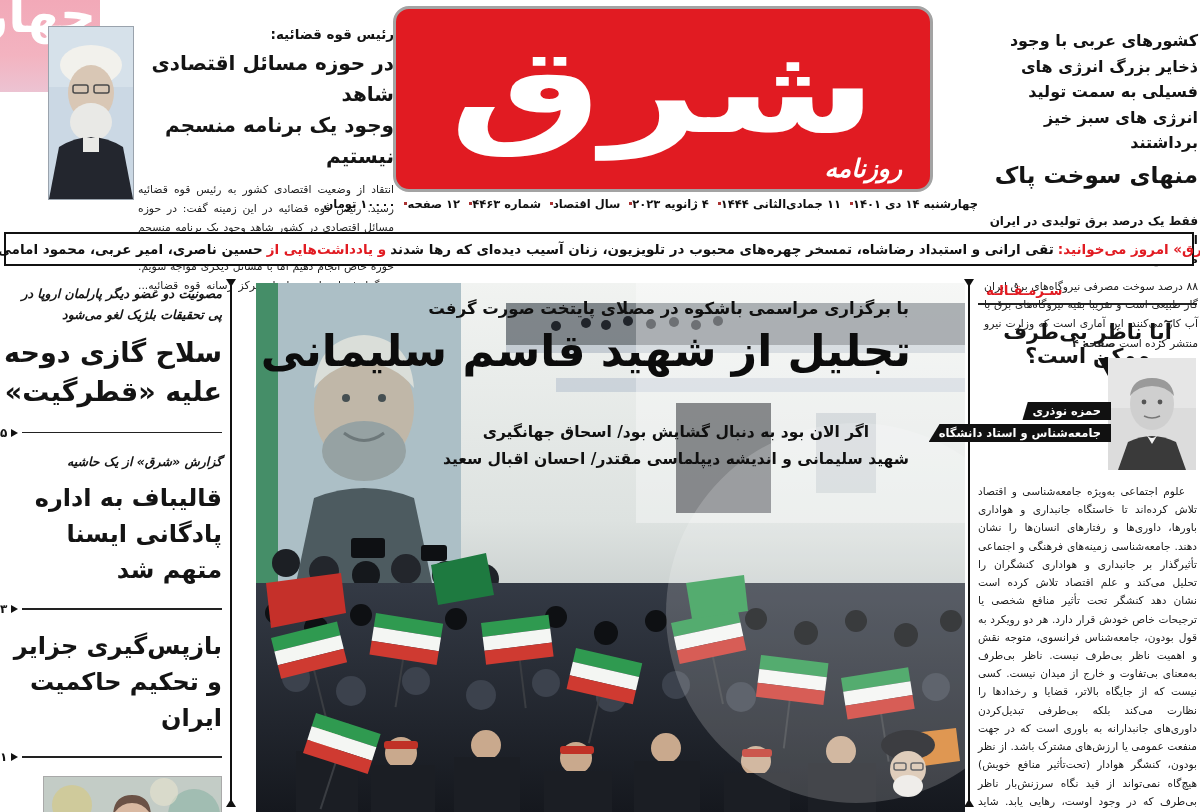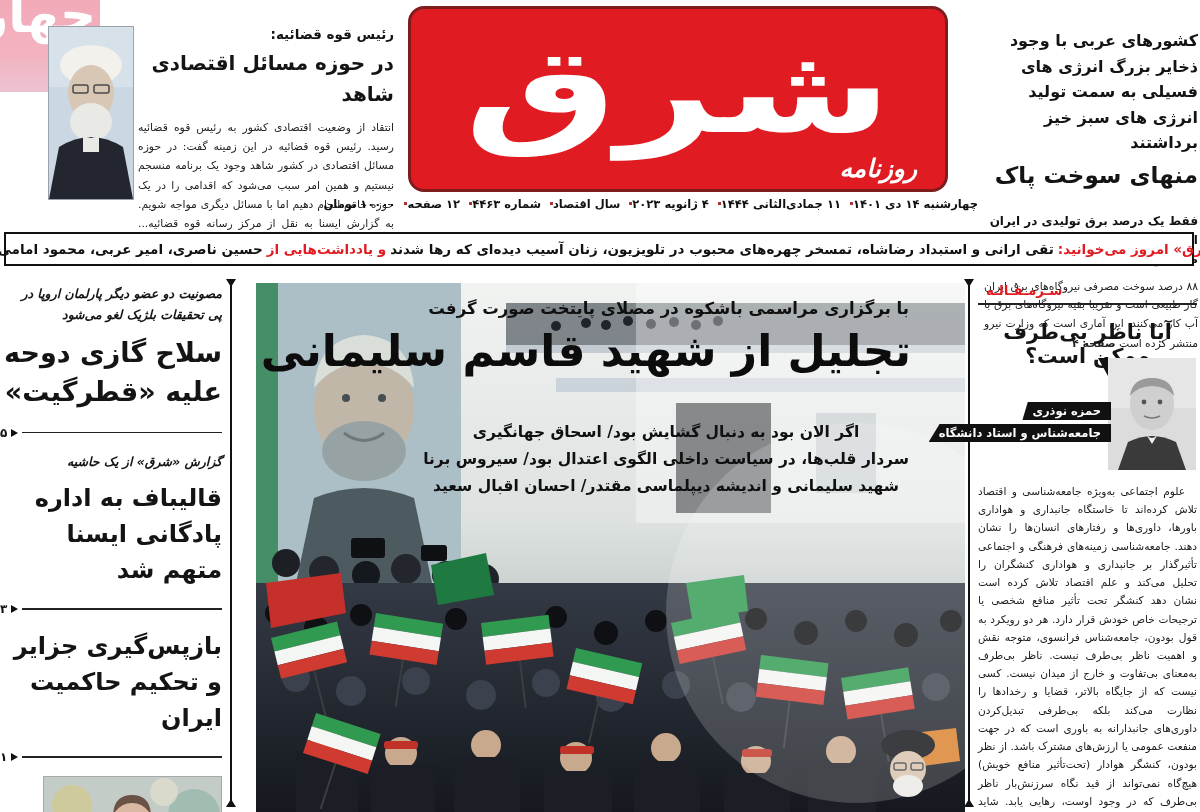--- a/index.html
+++ b/index.html
@@ -11,21 +11,21 @@
   .pink-corner{left:0;top:0;width:100px;height:92px;background:linear-gradient(180deg,#f2a9b8 0%,#f3b3c0 60%,#ecc3d2 100%);overflow:hidden;}
   .pink-corner span{position:absolute;top:-14px;right:4px;font-size:50px;font-weight:bold;color:#fff;letter-spacing:4px;}
 
   .judiciary-photo{left:48px;top:26px;width:84px;height:172px;border:1px solid #9aa3ad;background:#cdd9e4;}
   .judiciary-story{left:138px;top:26px;width:256px;text-align:right;}
   .kicker-sm{font-size:13.5px;font-weight:bold;}
   .judiciary-headline{font-size:20px;font-weight:bold;line-height:1.55;margin-top:6px;}
   .judiciary-body{font-size:10.8px;line-height:1.78;text-align:justify;margin-top:8px;color:#222;}
   .pageref{font-weight:bold;font-size:11px;}
 
-  .masthead{left:408px;top:6px;width:540px;height:186px;background:#e11b22;border:3px solid #7f1d1d;border-radius:16px;box-sizing:border-box;}
+  .masthead{left:393px;top:6px;width:540px;height:186px;background:#e11b22;border:3px solid #a3a3a3;border-radius:16px;box-sizing:border-box;}
   .masthead .logo{position:absolute;left:0;right:0;top:2px;text-align:center;color:#fff;font-size:118px;line-height:160px;font-weight:bold;transform:scaleX(1.45);}
   .masthead .subtitle{position:absolute;right:28px;bottom:6px;color:#fff;font-size:25px;font-weight:bold;font-style:italic;}
 
   .dateline{left:402px;top:197px;width:576px;display:flex;justify-content:space-between;align-items:center;font-size:11.5px;font-weight:bold;color:#111;}
   .dateline span{white-space:nowrap;}
   .dateline span + span::before{content:"";display:inline-block;width:3px;height:3px;background:#a33;margin:0 0 2px 9px;vertical-align:middle;}
 
   .energy-story{left:984px;top:28px;width:214px;text-align:right;}
   .energy-kicker{font-size:16px;font-weight:bold;line-height:1.6;}
   .energy-headline{font-size:23px;font-weight:bold;margin-top:6px;}
@@ -95,20 +95,21 @@
       <ellipse cx="42" cy="95" rx="21" ry="19" fill="#e9e9e6"></ellipse>
       <path d="M0 172 L10 120 Q42 100 74 120 L84 172 Z" fill="#23262e"></path>
       <path d="M34 108 Q42 114 50 108 L50 125 L34 125 Z" fill="#e9e9e6"></path>
     </svg>
   </div>
 
   <div class="abs judiciary-story">
     <div class="kicker-sm">رئیس قوه قضائیه:</div>
     <div class="judiciary-headline">
       <div>در حوزه مسائل اقتصادی شاهد</div>
+      <div>وجود یک برنامه منسجم نیستیم</div>
     </div>
     <div class="judiciary-body"><span>انتقاد از وضعیت اقتصادی کشور به رئیس قوه قضائیه رسید. رئیس قوه قضائیه در این زمینه گفت: در حوزه مسائل اقتصادی در کشور شاهد وجود یک برنامه منسجم نیستیم و همین امر سبب می‌شود که اقدامی را در یک حوزه خاص انجام دهیم اما با مسائل دیگری مواجه شویم.  به گزارش ایسنا به نقل از مرکز رسانه قوه قضائیه... </span><span class="pageref">صفحه ۴</span></div>
   </div>
 
   <div class="abs masthead">
     <div class="logo">شرق</div>
     <div class="subtitle">روزنامه</div>
   </div>
 
   <div class="abs dateline">
@@ -315,21 +316,20 @@
       <rect x="655" y="480" width="12" height="7" rx="2" fill="none" stroke="#44464a" stroke-width="1.5"></rect>
       <ellipse cx="652" cy="503" rx="15" ry="11" fill="#eceae6"></ellipse>
 
       <rect x="380" y="0" width="329" height="240" fill="#ffffff" opacity="0.35"></rect>
       <circle cx="600" cy="330" r="190" fill="#ffffff" opacity="0.18"></circle>
     </svg>
     <div class="main-kicker">با برگزاری مراسمی باشکوه در مصلای پایتخت صورت گرفت</div>
     <div class="main-headline">تجلیل از شهید قاسم سلیمانی</div>
     <div class="main-deck">
       <div>اگر الان بود به دنبال گشایش بود/ اسحاق جهانگیری</div>
-      <div>سردار قلب‌ها، در سیاست داخلی الگوی اعتدال بود/ سیروس برنا</div>
       <div>شهید سلیمانی و اندیشه دیپلماسی مقتدر/ احسان اقبال سعید</div>
     </div>
   </div>
 
   <div class="abs editorial">
     <div class="ed-label">سـرمـقـالـه</div>
     <div class="ed-rule"></div>
     <div class="ed-headline">آیا ناظر بی‌طرف ممکن است؟</div>
 
     <div class="ed-authorphoto">

